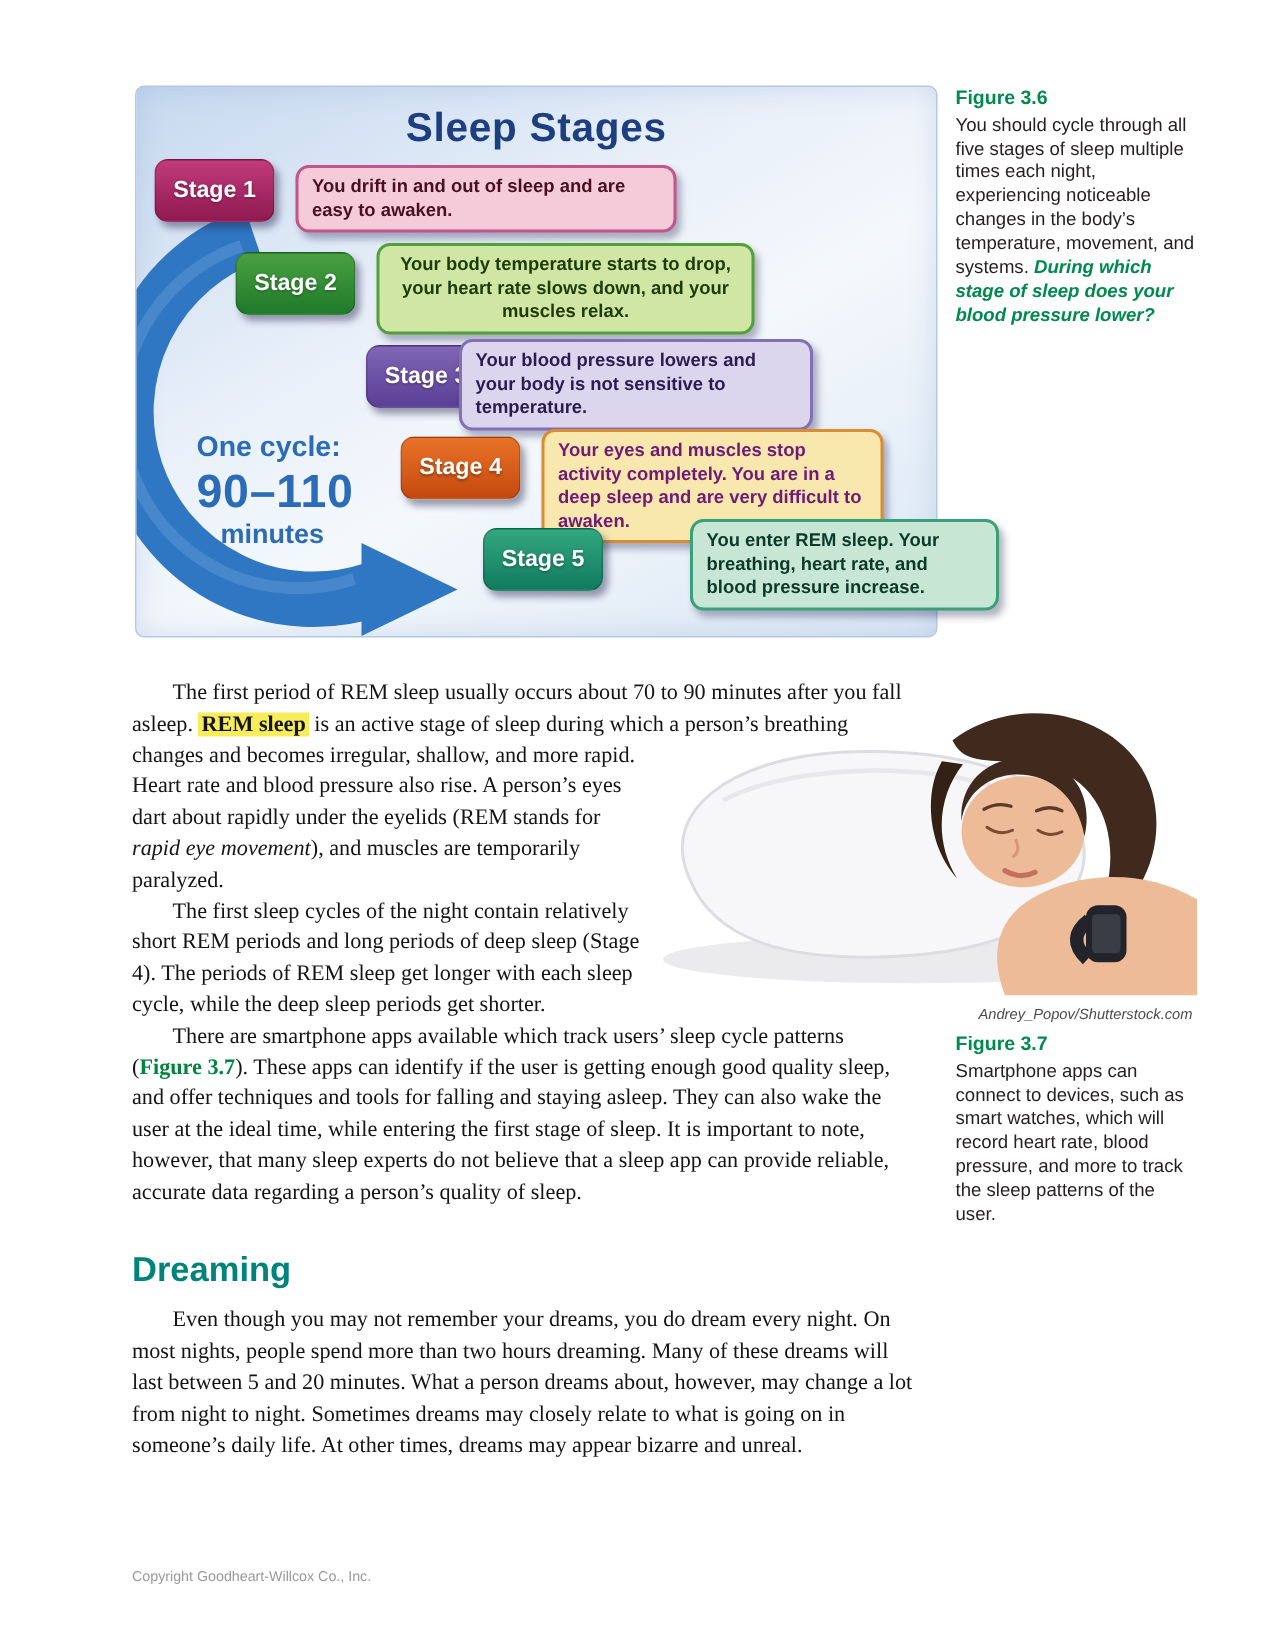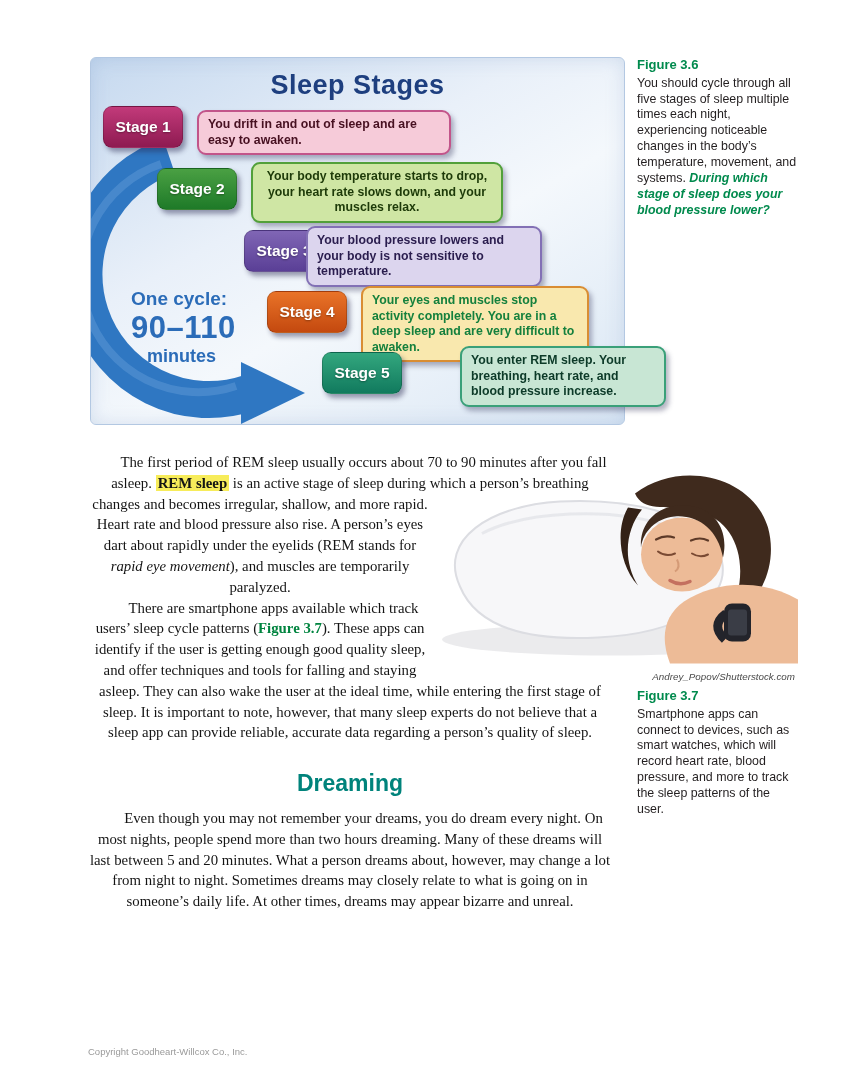--- a/index.html
+++ b/index.html
@@ -40,39 +40,39 @@
     font-size: 12.3px; font-weight: bold; line-height: 1.27;
     box-shadow: 3px 4px 5px rgba(40,40,80,.35);
   }
   .s1 .stage-label { left: 12px;  top: 48px;  background: linear-gradient(180deg,#c23a7a,#8e1a51); }
   .s1 .stage-desc  { left: 106px; top: 52px;  width: 254px; background:#f6cbd9; border:2px solid #c2558a; color:#471021; }
   .s2 .stage-label { left: 66px;  top: 110px; background: linear-gradient(180deg,#4aa043,#1e7a28); }
   .s2 .stage-desc  { left: 160px; top: 104px; width: 252px; background:#cfe6a4; border:2px solid #52a03a; color:#1d3a08;text-align:center; }
   .s3 .stage-label { left: 121px; top: 172px; background: linear-gradient(180deg,#8066b5,#5a3f96); margin-left: 32px; }
   .s3 .stage-desc  { left: 215px; top: 168px; width: 236px; background:#dcd5ee; border:2px solid #8270b5; color:#2a1d4e; }
   .s4 .stage-label { left: 176px; top: 233px; background: linear-gradient(180deg,#e97328,#c4490f); }
-  .s4 .stage-desc  { left: 270px; top: 228px; width: 228px; background:#f9e8ae; border:2px solid #d98d33; color:#15803d; }
+  .s4 .stage-desc  { left: 270px; top: 228px; width: 228px; background:#f9e8ae; border:2px solid #d98d33; color:#701a75; }
   .s5 .stage-label { left: 231px; top: 294px; background: linear-gradient(180deg,#33a77e,#117a5e); }
   .s5 .stage-desc  { left: 325px; top: 288px; width: 206px; background:#c8e6d4; border:2px solid #3aa079; color:#0c3a28;margin-left:44px; }
 
   
   .fig-caption { position: absolute; width: 163px; font-size: 12.4px; line-height: 1.28; color: #231f20; }
   .fig-36 { left: 637px; top: 57px; }
   .fig-37 { left: 637px; top: 688px; }
   .fig-label { color: #008A4D; font-weight: bold; font-size: 13px; margin-bottom: 2px; }
   .fig-question { color: #008A4D; font-weight: bold; font-style: italic; }
   .photo-credit {
     position: absolute; right: 54px; top: 671px; width: 320px; text-align: right;
     font-size: 9.8px; font-style: italic; color: #4a4a4a;
   }
 
   
   .body-text {
     position: absolute; left: 88px; top: 452px; width: 524px;
-    font-family: "Liberation Serif", serif; font-size: 14.8px; line-height: 20.8px; color: #141414; text-align: center;
+    font-family: "Liberation Serif", serif; font-size: 14.8px; line-height: 20.8px; color: #141414;
   }
   .body-text p { text-indent: 27px; margin: 0; }
   .photo-flow-spacer {
     float: right; width: 180px; height: 216px;
     shape-outside: polygon(0 44px, 100% 44px, 100% 100%, 0 100%);
   }
   .seg-highlight { background: #F7EC5A; font-weight: bold; padding: 0 2px; }
   .seg-italic { font-style: italic; }
   .seg-figref { color: #00843F; font-weight: bold; }
   .dreaming-heading {
@@ -165,20 +165,21 @@
   <div class="photo-credit">Andrey_Popov/Shutterstock.com</div>
 
   <div class="fig-caption fig-37">
     <div class="fig-label">Figure 3.7</div>
     <span>Smartphone apps can connect to devices, such as smart watches, which will record heart rate, blood pressure, and more to track the sleep patterns of the user.</span>
   </div>
 
   <div class="body-text">
     <div class="photo-flow-spacer"></div>
     <p><span>The first period of REM sleep usually occurs about 70 to 90 minutes after you fall asleep. </span><span class="seg-highlight">REM sleep</span><span> is an active stage of sleep during which a person’s breathing changes and becomes irregular, shallow, and more rapid. Heart rate and blood pressure also rise. A person’s eyes dart about rapidly under the eyelids (REM stands for </span><span class="seg-italic">rapid eye movement</span><span>), and muscles are temporarily paralyzed.</span></p>
+    <p>The first sleep cycles of the night contain relatively short REM periods and long periods of deep sleep (Stage 4). The periods of REM sleep get longer with each sleep cycle, while the deep sleep periods get shorter.</p>
     <p><span>There are smartphone apps available which track users’ sleep cycle patterns (</span><span class="seg-figref">Figure 3.7</span><span>). These apps can identify if the user is getting enough good quality sleep, and offer techniques and tools for falling and staying asleep. They can also wake the user at the ideal time, while entering the first stage of sleep. It is important to note, however, that many sleep experts do not believe that a sleep app can provide reliable, accurate data regarding a person’s quality of sleep.</span></p>
     <h2 class="dreaming-heading">Dreaming</h2>
     <p>Even though you may not remember your dreams, you do dream every night. On most nights, people spend more than two hours dreaming. Many of these dreams will last between 5 and 20 minutes. What a person dreams about, however, may change a lot from night to night. Sometimes dreams may closely relate to what is going on in someone’s daily life. At other times, dreams may appear bizarre and unreal.</p>
   </div>
 
   <div class="footer-copyright">Copyright Goodheart-Willcox Co., Inc.</div>
 
 </div>
 
 </body></html>

